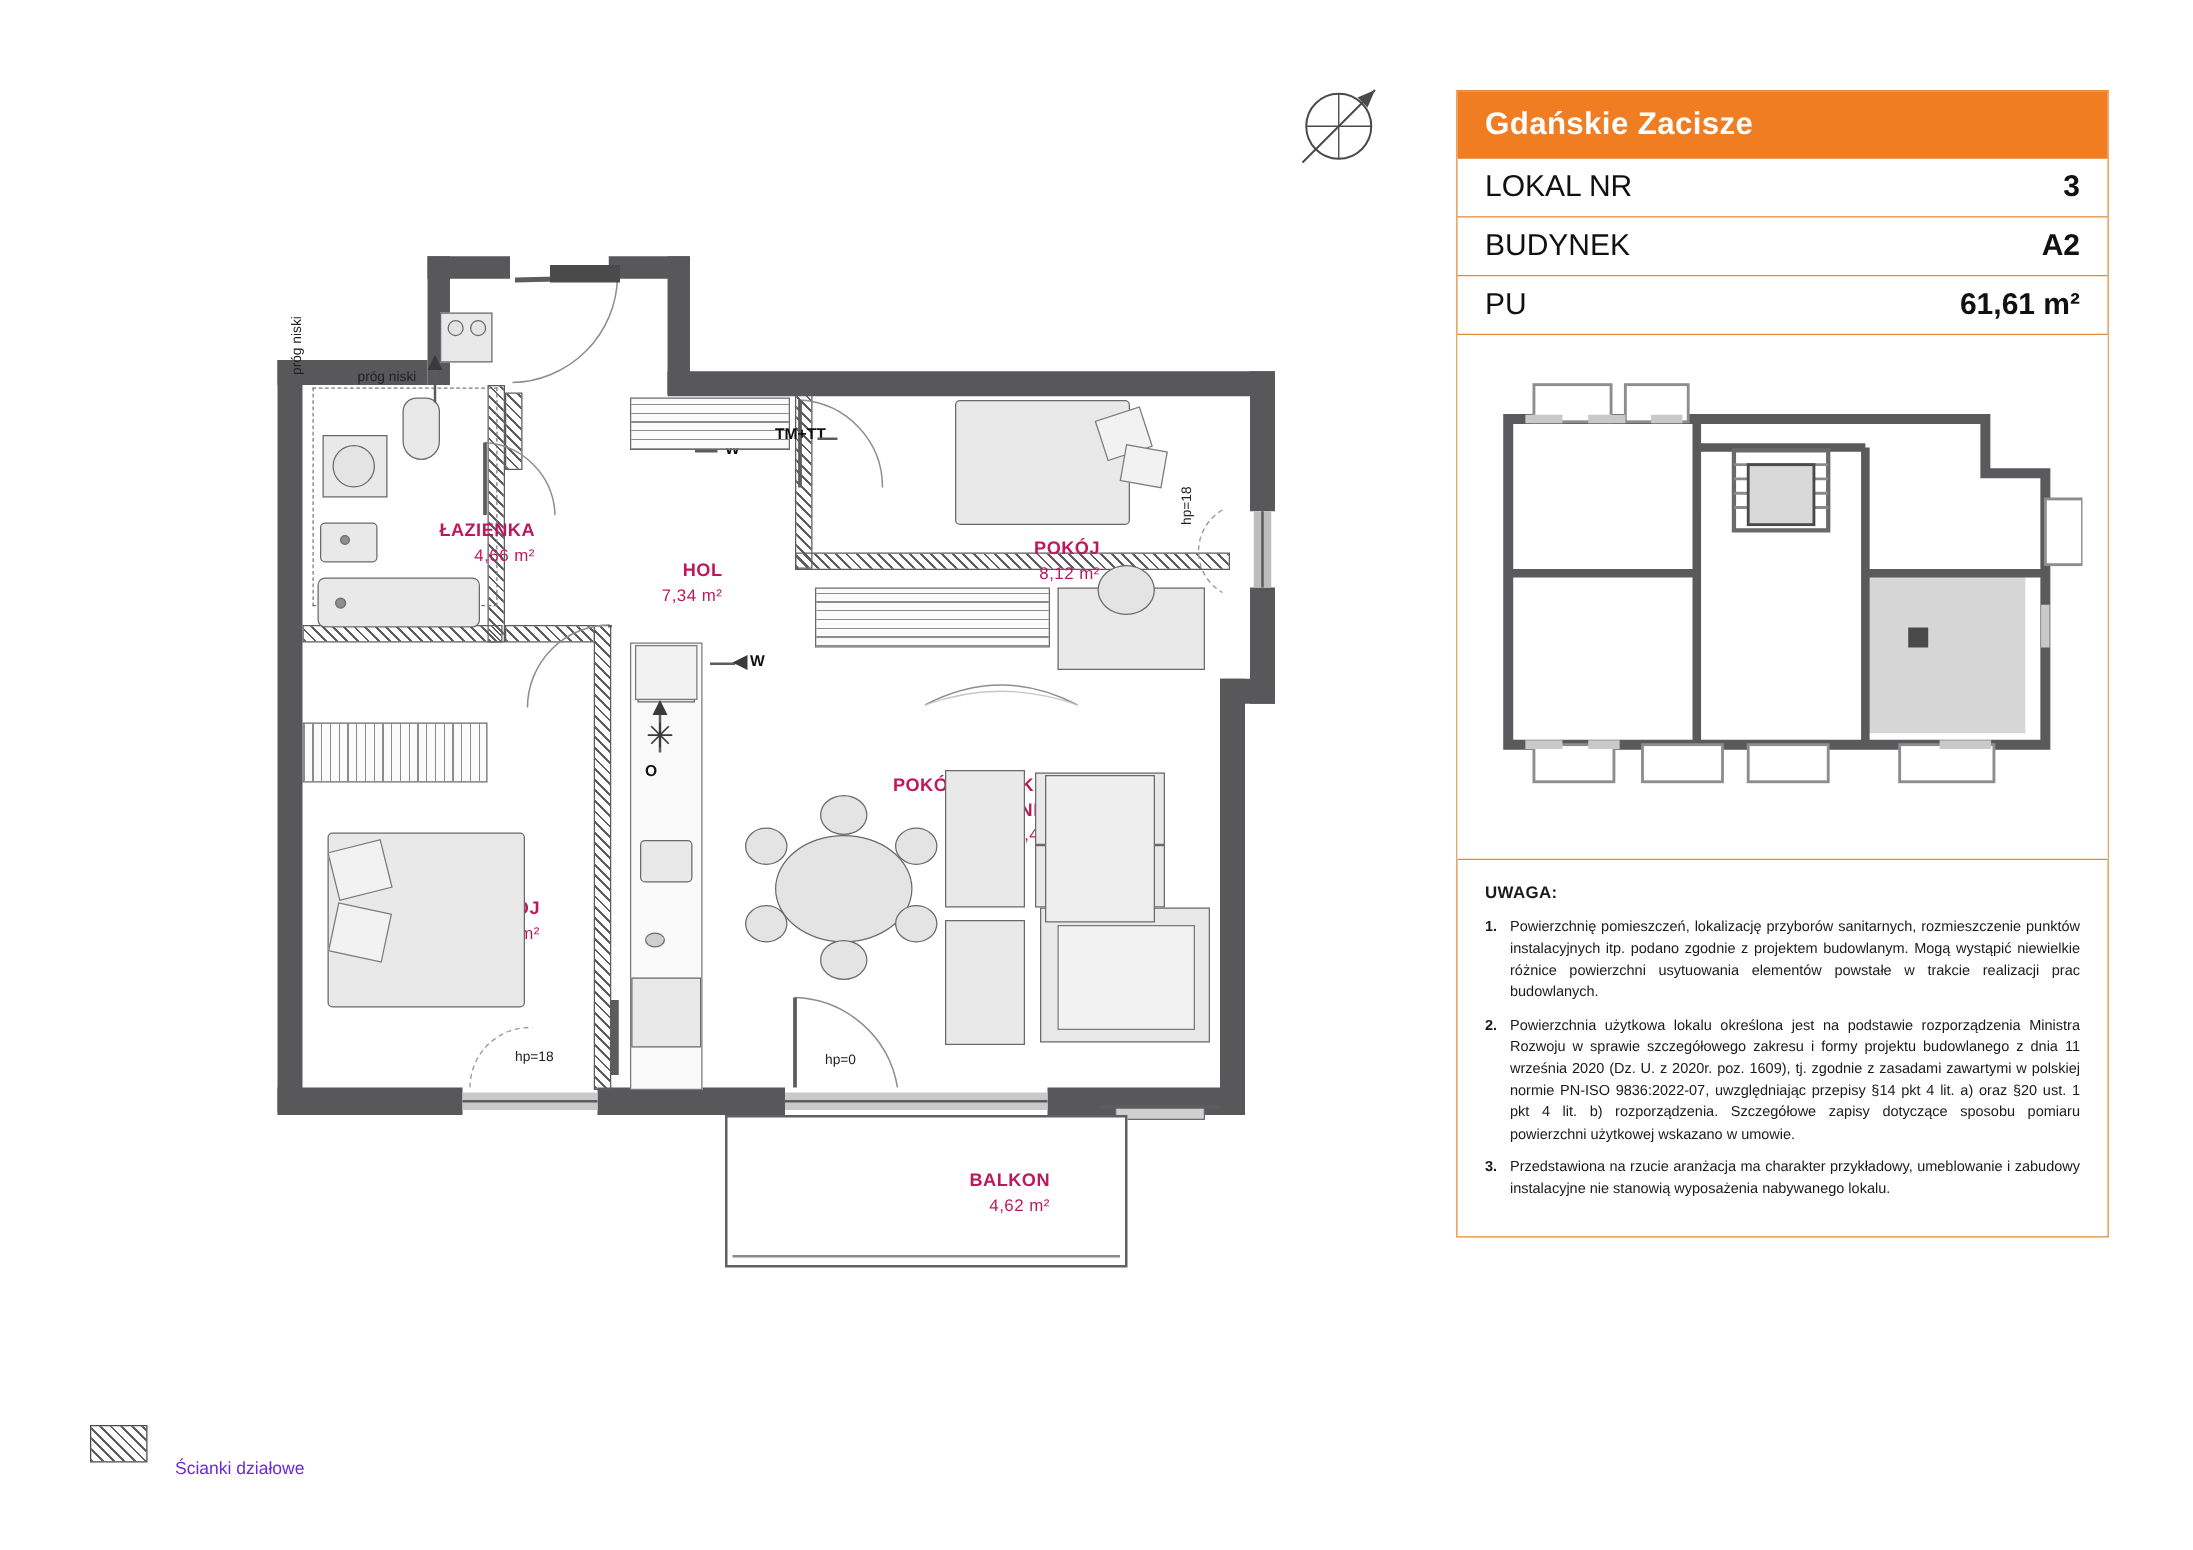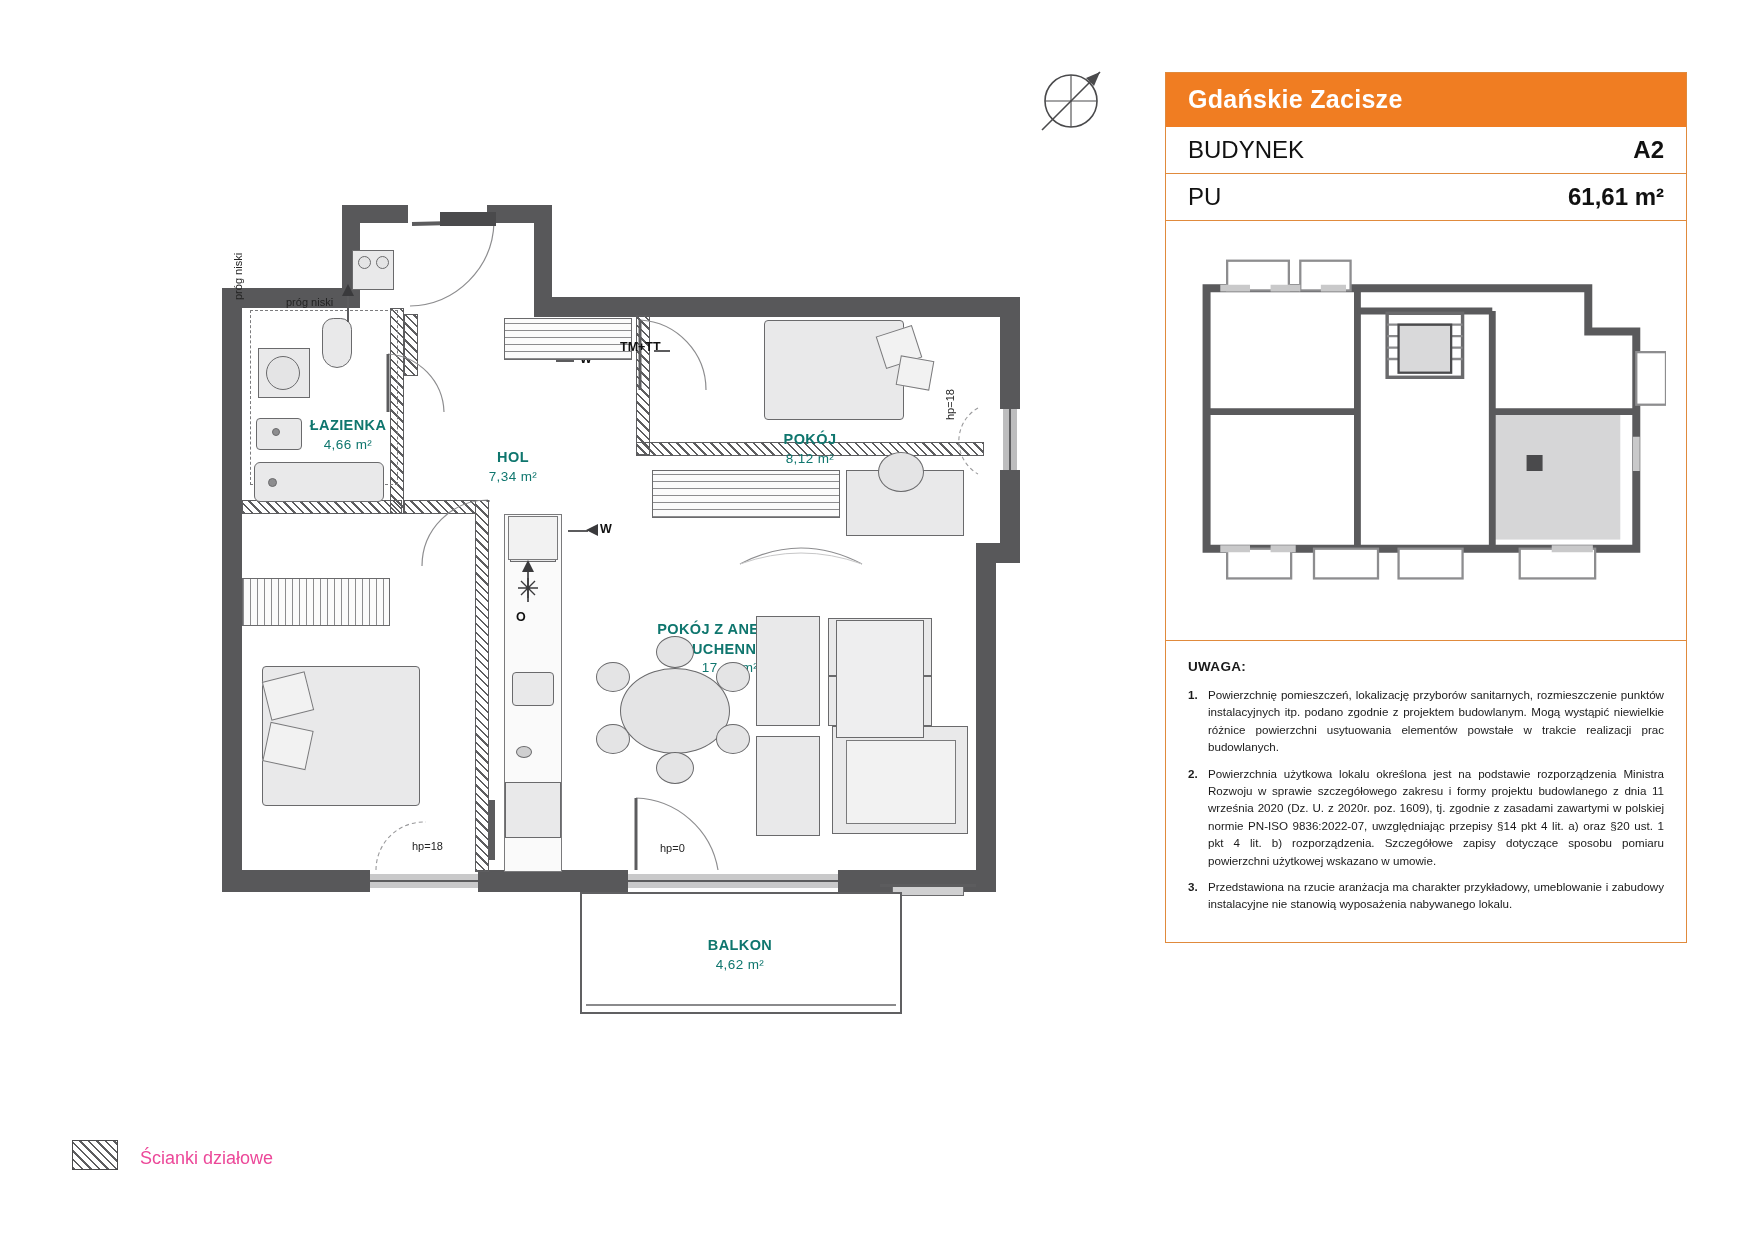--- a/index.html
+++ b/index.html
@@ -25,25 +25,25 @@
 
   
   .hatch {
     position: absolute;
     background:
       repeating-linear-gradient(45deg, #5d5d5f 0 1.6px, rgba(0,0,0,0) 1.6px 6px);
     border: 1px solid #5d5d5f;
   }
   .roomlabel {
     position: absolute;
-    text-align: center;
+    text-align: right;
     font-size: 14.5px;
     letter-spacing: .4px;
     line-height: 1.35;
-    color: #0f766e;
+    color: #be185d;
     white-space: nowrap;
   }
   .roomlabel .nm { font-weight: 700; font-size: 14.5px; }
   .roomlabel .ar { font-weight: 400; font-size: 13.5px; }
 
   .tiny { position: absolute; font-size: 11px; color: #222; }
   .tinyb { position: absolute; font-size: 12.5px; font-weight: 700; color: #111; }
 
   
   .f { position: absolute; border: 1.1px solid #6a6a6c; background: #e9e9ea; }
@@ -66,21 +66,21 @@
   
   .balcony { position: absolute; border: 2px solid #606062; background: #fff; }
 
   
   .legend-swatch {
     position: absolute;
     width: 46px; height: 30px;
     border: 1.2px solid #4a4a4c;
     background: repeating-linear-gradient(45deg, #5d5d5f 0 1.6px, rgba(0,0,0,0) 1.6px 6px);
   }
-  .legend-text { position: absolute; font-size: 18px; color: #ec4899; }
+  .legend-text { position: absolute; font-size: 14px; color: #6d28d9; margin-top: 18px; }
 
   
   .panel {
     position: absolute; left: 1165px; top: 72px;
     width: 522px;
     border: 1.4px solid #e08a3c;
   }
   .panel-title {
     background: #f07d22;
     color: #fff;
@@ -326,20 +326,24 @@
       <div class="ar">4,62 m²</div>
     </div>
 
     <div class="legend-swatch" style="left:72px; top:1140px;"></div>
     <div class="legend-text" style="left:140px; top:1148px;">Ścianki działowe</div>
   </div>
 
   <div class="panel">
     <div class="panel-title">Gdańskie Zacisze</div>
 
+    <div class="prow">
+      <span class="k">LOKAL NR</span>
+      <span class="v">3</span>
+    </div>
     <div class="prow">
       <span class="k">BUDYNEK</span>
       <span class="v">A2</span>
     </div>
     <div class="prow">
       <span class="k">PU</span>
       <span class="v">61,61 m²</span>
     </div>
 
     <div class="mini">

